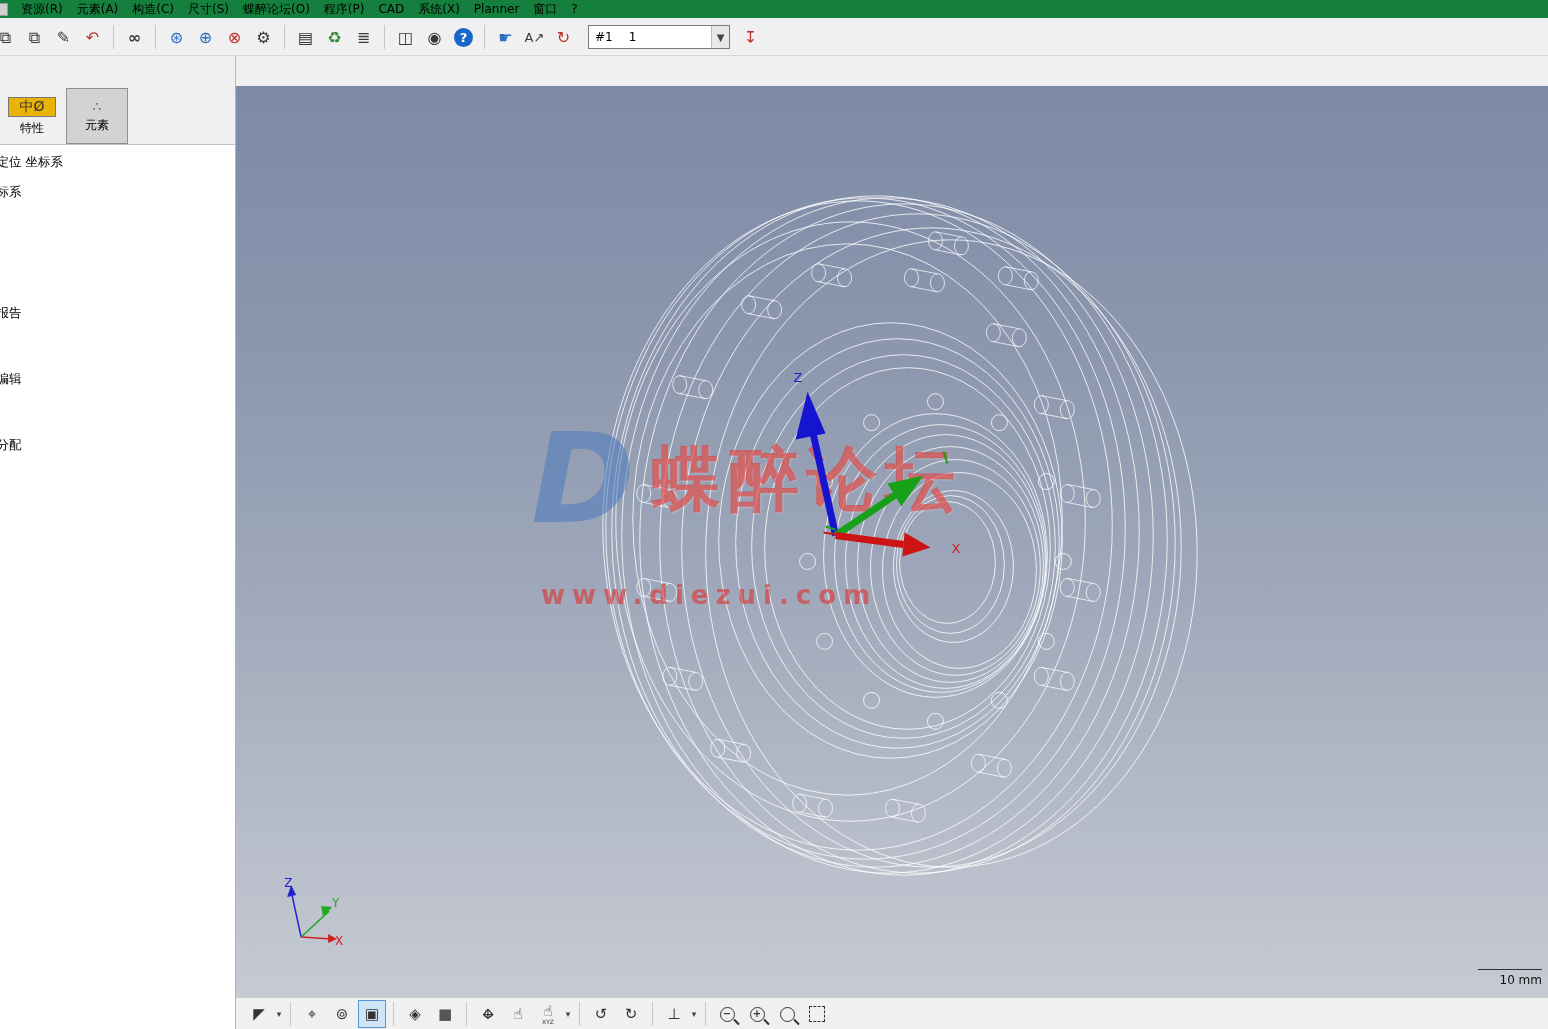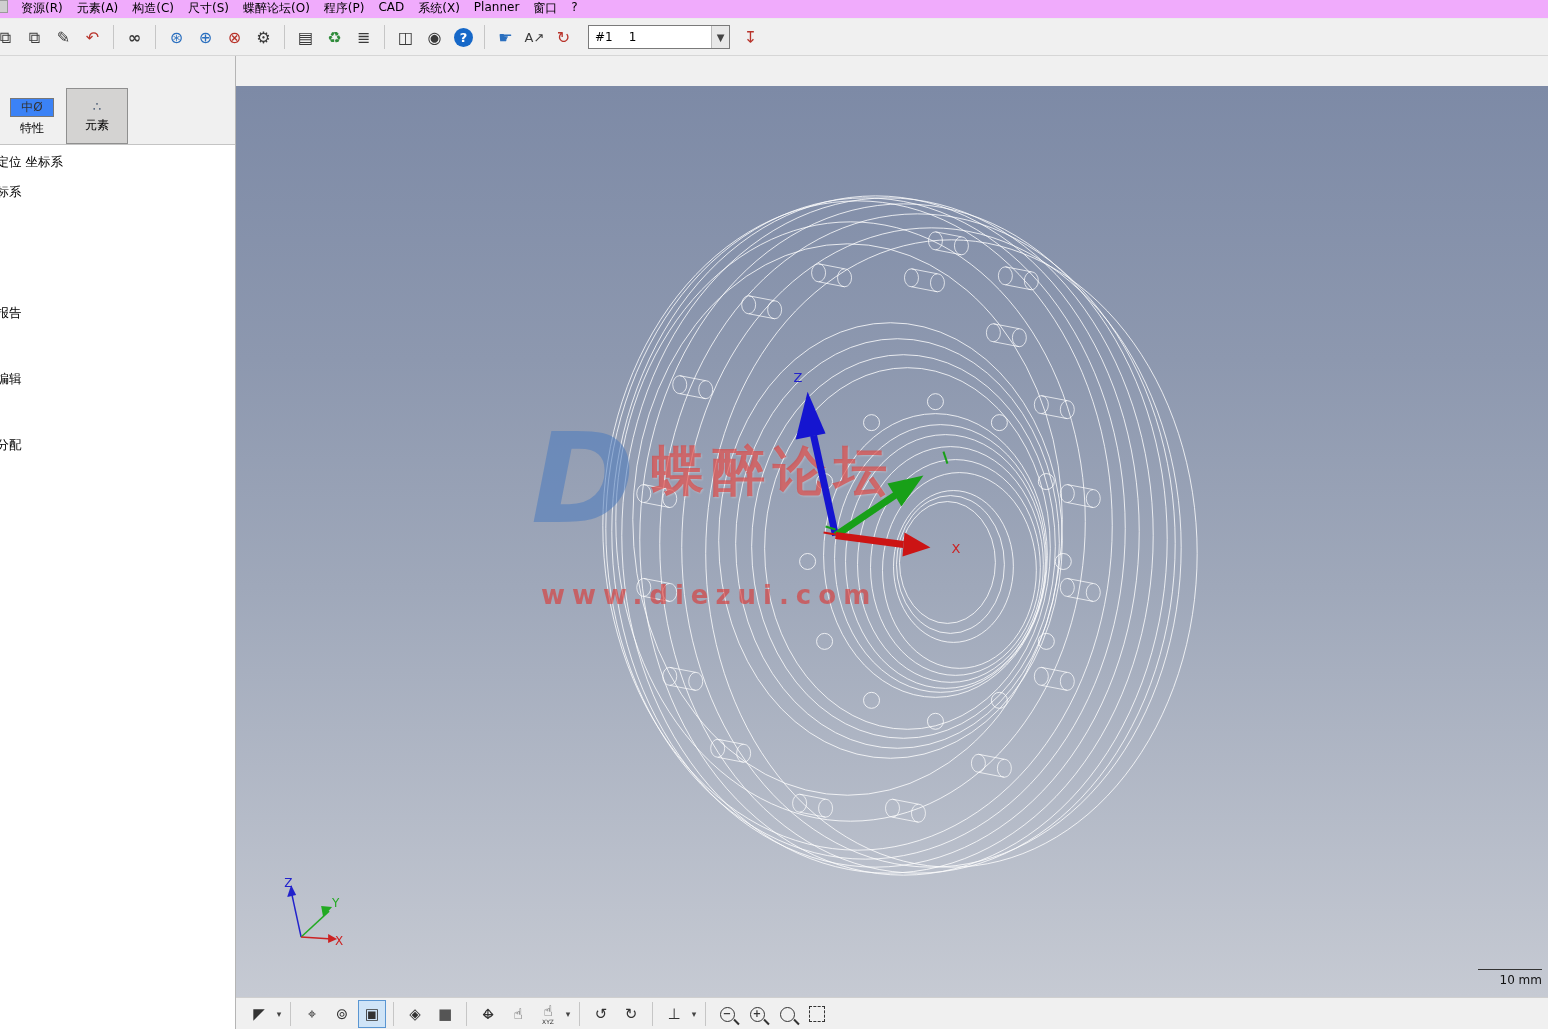--- a/index.html
+++ b/index.html
@@ -2,21 +2,21 @@
 <html><head>
 <meta charset="utf-8">
 <style>
   html,body{margin:0;padding:0;}
   body{
     width:1548px;height:1029px;overflow:hidden;
     font-family:"DejaVu Sans","Liberation Sans",sans-serif;
     font-size:12px;color:#000;background:#f0f0f0;
   }
   
-  .menubar{height:18px;background:#f0abfc;display:flex;align-items:flex-start;border-bottom:1px solid #ececec;}
+  .menubar{height:18px;background:#15803d;display:flex;align-items:center;border-bottom:1px solid #ececec;}
   .win-cut{width:10px;height:11px;background:#cfcfcf;border:1px solid #9a9a9a;margin-left:-4px;margin-right:6px;}
   .menu-item{padding:0 7px;white-space:nowrap;cursor:default;}
   
   .toolbar{height:36px;background:#f0f0f0;border-bottom:1px solid #d6d6d6;display:flex;align-items:center;padding:0 4px;}
   .tbtn{min-width:27px;height:27px;display:flex;align-items:center;justify-content:center;
         font-size:16px;color:#3a3a3a;margin:0 1px;cursor:pointer;}
   .tbtn.cut{margin-left:-12px;}
   .vsep{width:1px;height:24px;background:#c6c6c6;margin:0 6px;}
   .c-red{color:#b8332a;}
   .c-blue{color:#2a6fbf;}
@@ -30,32 +30,32 @@
   .combo .chev{width:17px;height:100%;border-left:1px solid #bbb;background:#e8e8e8;
       display:flex;align-items:center;justify-content:center;font-size:10px;color:#444;}
   
   .main{display:flex;height:974px;}
   .left{width:235px;background:#ffffff;border-right:1px solid #b5b5b5;position:relative;flex:none;}
   .left-top{height:88px;background:#f0f0f0;border-bottom:1px solid #c4c4c4;display:flex;align-items:flex-end;padding-left:2px;}
   .tab{width:60px;height:54px;display:flex;flex-direction:column;align-items:center;justify-content:center;
        gap:3px;cursor:pointer;margin-right:4px;}
   .tab.active{background:#d4d3d2;border:1px solid #8f8f8f;}
   .tabico{font-size:13px;color:#4a5b74;}
-  .tabico-box{font-size:12px;border:1px solid #777;padding:0 10px;background:#3b82f6;color:#333;}
+  .tabico-box{font-size:14px;border:1px solid #777;padding:0 10px;background:#eab308;color:#333;}
   .side-item{position:absolute;left:0;margin-left:-16px;white-space:nowrap;font-size:12.5px;cursor:pointer;}
   .right{flex:1;display:flex;flex-direction:column;min-width:0;}
   .vp-strip{height:30px;background:#f0f0f0;}
   
   .viewport{flex:1;position:relative;overflow:hidden;
      background:linear-gradient(180deg,#7d8aa6 0%,#8d98af 30%,#9fa8ba 55%,#c6cad3 100%);}
   .viewport svg{position:absolute;inset:0;width:100%;height:100%;}
   .watermark{position:absolute;inset:0;pointer-events:none;}
   .wm-logo{position:absolute;left:295px;top:330px;font-size:125px;font-weight:800;font-style:italic;
      color:rgba(74,122,190,0.55);line-height:1;}
-  .wm-title{position:absolute;left:415px;top:358px;font-size:53px;font-weight:bold;letter-spacing:8px;
+  .wm-title{position:absolute;left:415px;top:358px;font-size:70px;font-weight:bold;letter-spacing:8px;
      color:rgba(222,55,50,0.62);line-height:1;text-shadow:1px 1px 2px rgba(255,255,255,0.25);}
   .wm-url{position:absolute;left:305px;top:468px;font-size:26px;font-weight:bold;letter-spacing:7px;
      color:rgba(222,50,45,0.60);line-height:1;margin-top:28px;}
   .scalebar{position:absolute;right:6px;bottom:10px;width:64px;text-align:right;color:#111;}
   .scalebar .line{height:1px;background:#333;margin-bottom:3px;}
   
   .bottombar{height:32px;background:#f0f0f0;border-top:1px solid #cfcfcf;display:flex;align-items:center;padding:0 8px;}
   .bbtn{min-width:26px;height:26px;display:flex;align-items:center;justify-content:center;
        font-size:15px;color:#333;margin:0 1px;cursor:pointer;border:1px solid transparent;}
   .bbtn.active{background:#cfe4f7;border:1px solid #5a96d2;}

